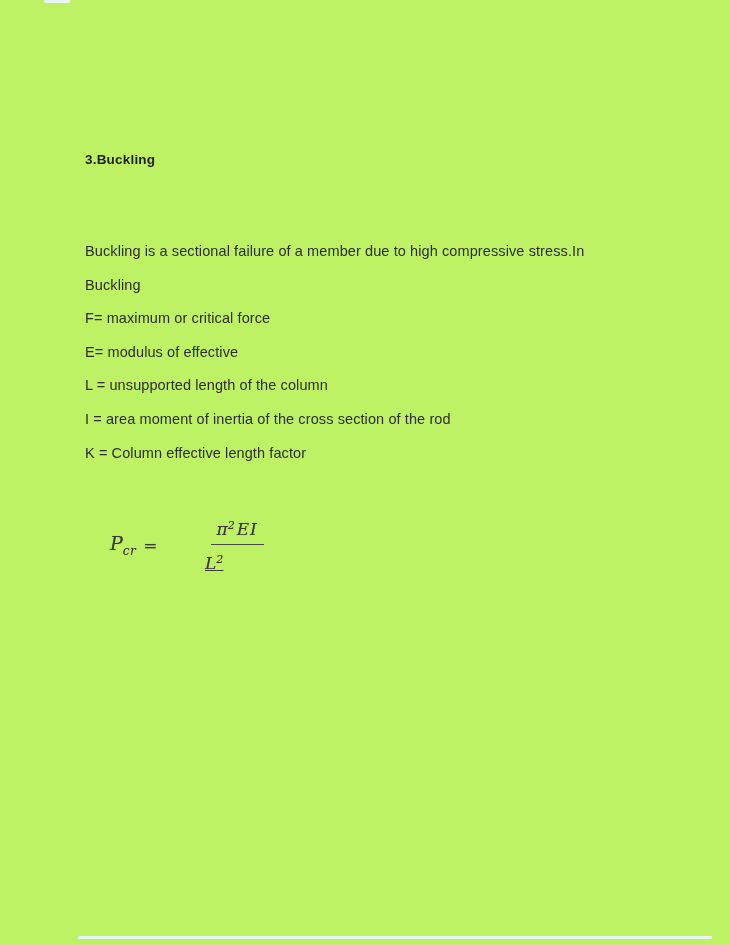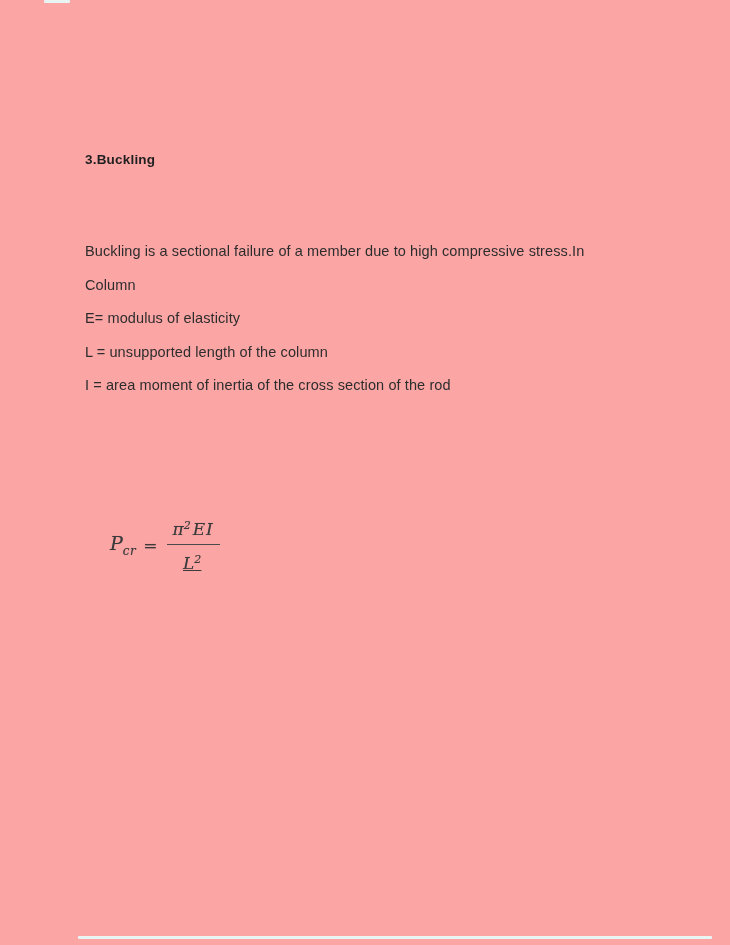--- a/index.html
+++ b/index.html
@@ -4,21 +4,21 @@
 <style>
   html, body {
     margin: 0;
     padding: 0;
     background: #ffffff;
   }
   .page {
     position: relative;
     width: 730px;
     height: 945px;
-    background: #fca5a5;
+    background: #bef264;
     overflow: hidden;
     font-family: "Liberation Sans", sans-serif;
   }
   .scan-line {
     position: absolute;
     background: #e9f4f5;
     border-radius: 1px;
   }
   .scan-line.top {
     left: 44px;
@@ -86,20 +86,21 @@
     flex-direction: column;
     align-items: center;
     text-align: center;
     font-size: 17px;
   }
   .formula .num {
     display: block;
     padding: 0 6px 3px 6px;
     border-bottom: 1.6px solid #4a4a4a;
     line-height: 24px;
+    margin-left: 44px;
   }
   .formula .den {
     display: block;
     padding-top: 3px;
     line-height: 24px;
     text-decoration: underline;
   }
   .formula sup {
     font-size: 11px;
     vertical-align: 6px;
@@ -113,24 +114,26 @@
 <body>
 
 <div class="page">
 
   <div class="scan-line top"></div>
 
   <div class="heading">3.Buckling</div>
 
   <div class="body-text">
     <div class="body-line">Buckling is a sectional failure of a member due to high compressive stress.In</div>
-    <div class="body-line">Column</div>
-    <div class="body-line">E= modulus of elasticity</div>
+    <div class="body-line">Buckling</div>
+    <div class="body-line">F= maximum or critical force</div>
+    <div class="body-line">E= modulus of effective</div>
     <div class="body-line">L = unsupported length of the column</div>
     <div class="body-line">I = area moment of inertia of the cross section of the rod</div>
+    <div class="body-line">K = Column effective length factor</div>
   </div>
 
   <div class="formula">
     <span class="lhs"><span>P</span><span class="sub">cr</span></span>
     <span class="eq">=</span>
     <span class="frac">
       <span class="num"><span>π</span><sup>2</sup><span class="rest">EI</span></span>
       <span class="den"><span>L</span><sup>2</sup></span>
     </span>
   </div>

